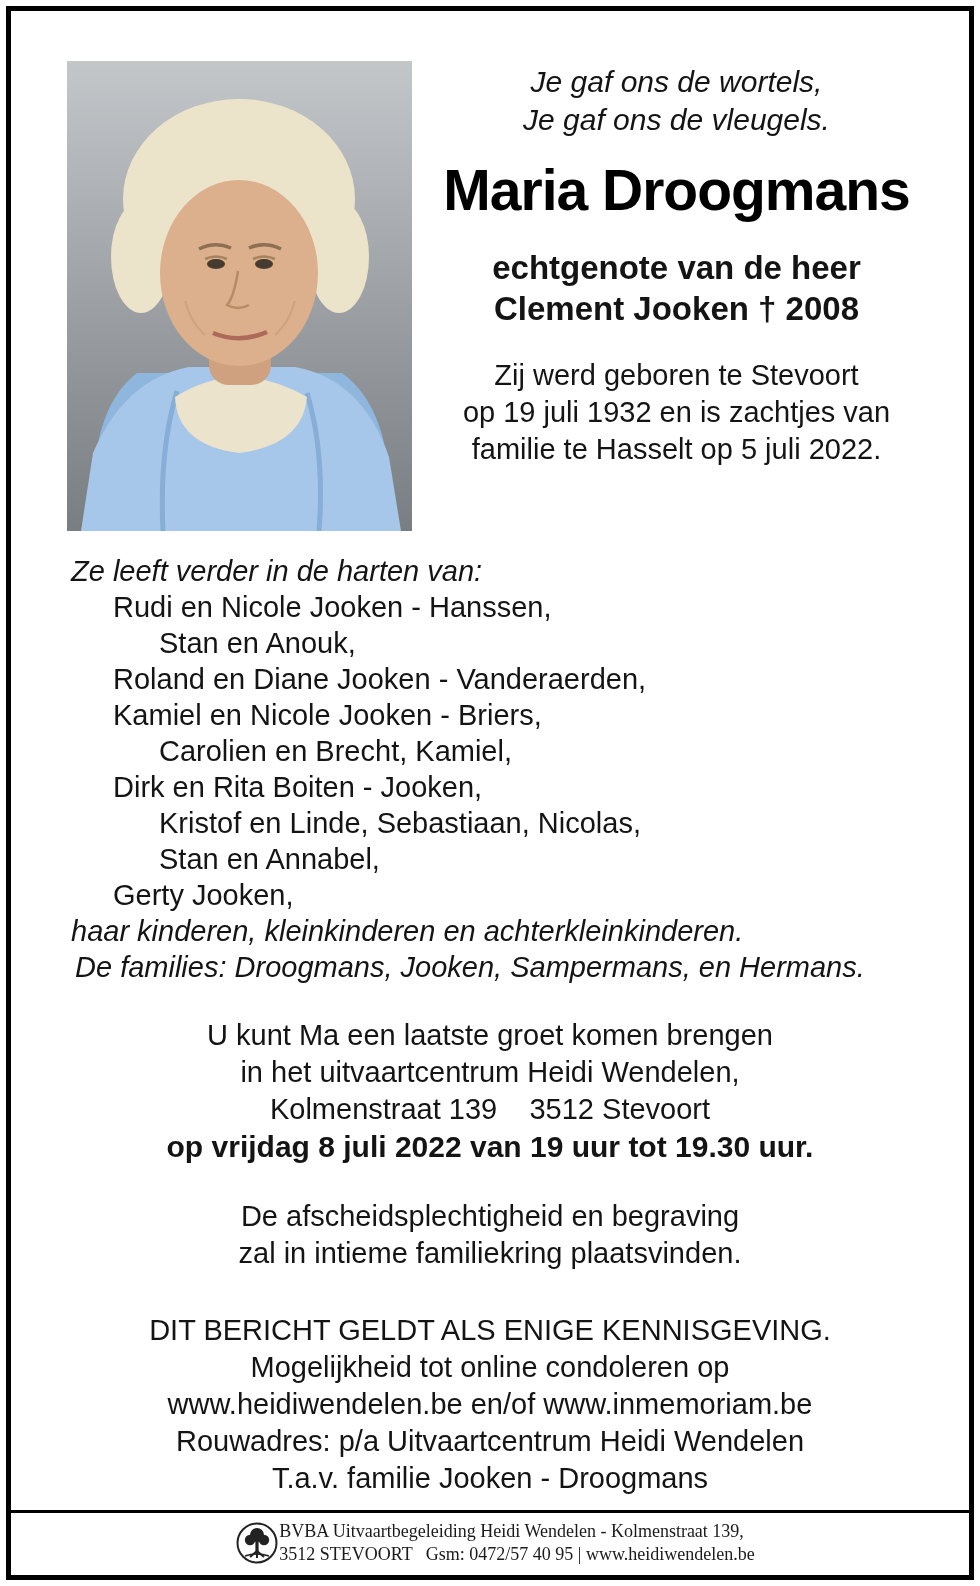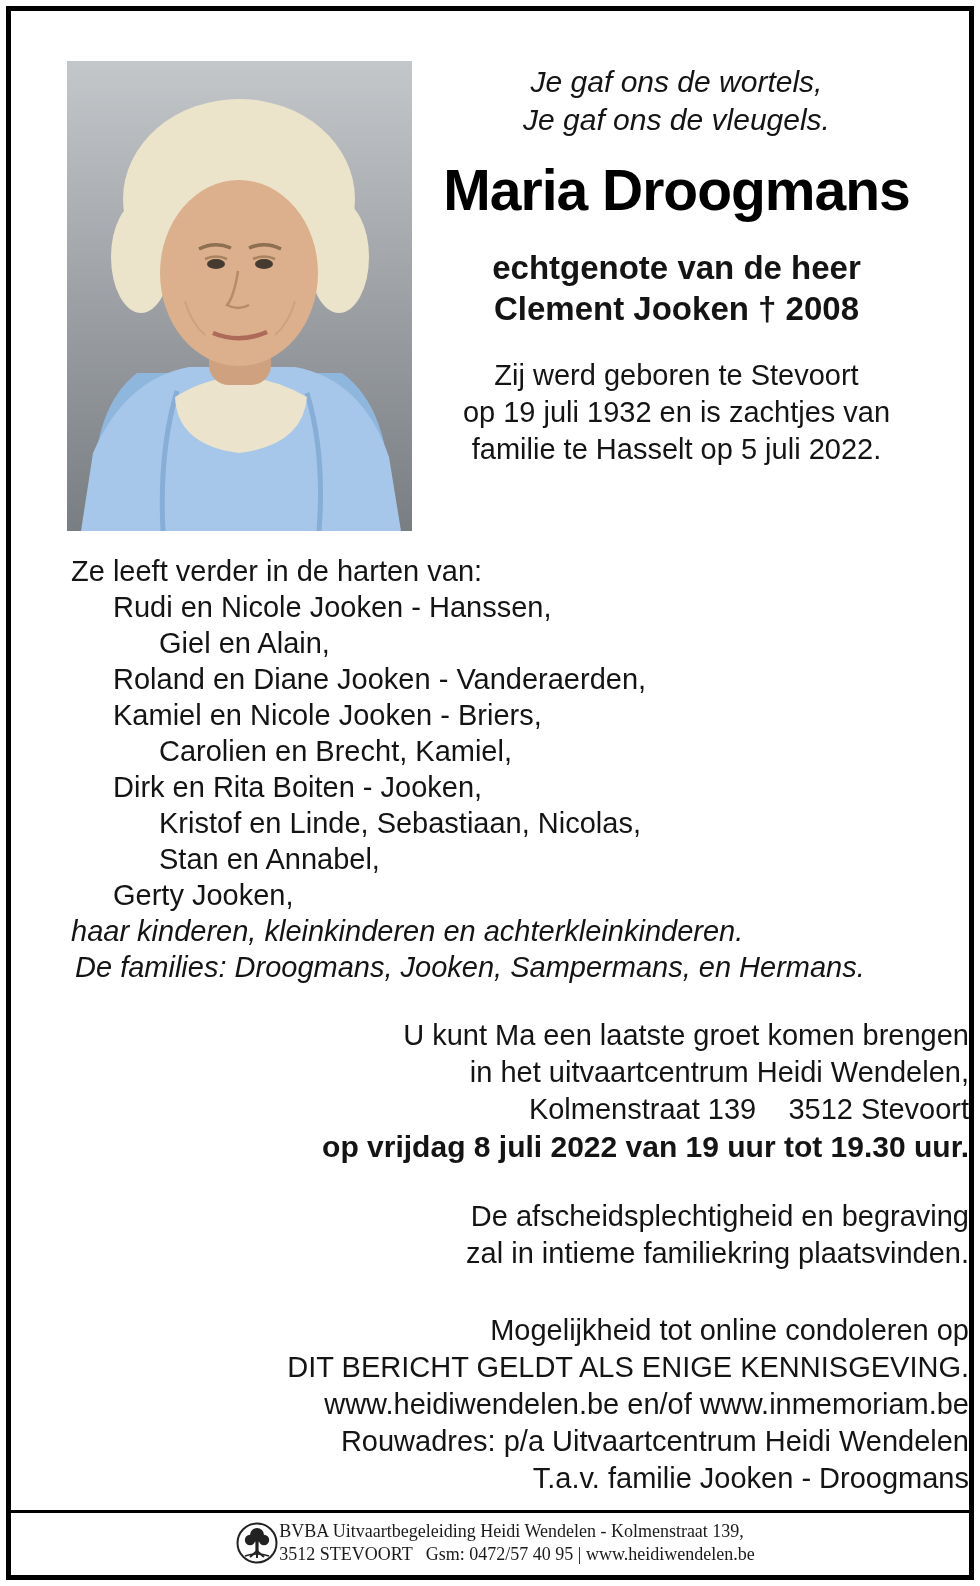--- a/index.html
+++ b/index.html
@@ -61,35 +61,35 @@
     font-size:29px;
     line-height:37px;
   }
   
   .family{
     margin-top:22px;
     padding:0 48px 0 60px;
     font-size:29px;
     line-height:36px;
   }
-  .italic{}
+  .italic{font-style:italic;}
   .fline{padding-left:42px;}
   .fline.indent{padding-left:88px;}
   .closing-right{
     text-align:left;
     padding-right:22px;
     font-style:italic;
   }
   .closing-left{
     padding-left:4px;
     font-style:italic;
   }
   
   .center-block{
-    text-align:right;
+    text-align:center;
     font-size:29px;
     line-height:37px;
   }
   .farewell{margin-top:32px;}
   .bold-line{font-weight:bold;font-size:30px;}
   .ceremony{margin-top:33px;}
   .notice{margin-top:40px;}
   .keep-space{white-space:pre-wrap;}
   
   .footer{
@@ -175,21 +175,21 @@
         <div>Zij werd geboren te Stevoort</div>
         <div>op 19 juli 1932 en is zachtjes van</div>
         <div>familie te Hasselt op 5 juli 2022.</div>
       </div>
     </div>
   </div>
 
   <div class="family">
     <div class="italic">Ze leeft verder in de harten van:</div>
     <div class="fline">Rudi en Nicole Jooken - Hanssen,</div>
-    <div class="fline indent">Giel en Alain,</div>
+    <div class="fline indent">Stan en Anouk,</div>
     <div class="fline">Roland en Diane Jooken - Vanderaerden,</div>
     <div class="fline">Kamiel en Nicole Jooken - Briers,</div>
     <div class="fline indent">Carolien en Brecht, Kamiel,</div>
     <div class="fline">Dirk en Rita Boiten - Jooken,</div>
     <div class="fline indent">Kristof en Linde, Sebastiaan, Nicolas,</div>
     <div class="fline indent">Stan en Annabel,</div>
     <div class="fline">Gerty Jooken,</div>
     <div class="closing-right">haar kinderen, kleinkinderen en achterkleinkinderen.</div>
     <div class="closing-left">De families: Droogmans, Jooken, Sampermans, en Hermans.</div>
   </div>
@@ -200,22 +200,22 @@
     <div class="keep-space">Kolmenstraat 139    3512 Stevoort</div>
     <div class="bold-line">op vrijdag 8 juli 2022 van 19 uur tot 19.30 uur.</div>
   </div>
 
   <div class="center-block ceremony">
     <div>De afscheidsplechtigheid en begraving</div>
     <div>zal in intieme familiekring plaatsvinden.</div>
   </div>
 
   <div class="center-block notice">
+    <div>DIT BERICHT GELDT ALS ENIGE KENNISGEVING.</div>
     <div>Mogelijkheid tot online condoleren op</div>
-    <div>DIT BERICHT GELDT ALS ENIGE KENNISGEVING.</div>
     <div>www.heidiwendelen.be en/of www.inmemoriam.be</div>
     <div>Rouwadres: p/a Uitvaartcentrum Heidi Wendelen</div>
     <div>T.a.v. familie Jooken - Droogmans</div>
   </div>
 
   <div class="footer">
     <div class="logo">
       <svg viewBox="0 0 44 44">
         <circle cx="22" cy="22" r="19.5" fill="none" stroke="#222" stroke-width="2"></circle>
         <circle cx="22" cy="14" r="7" fill="#222"></circle>

